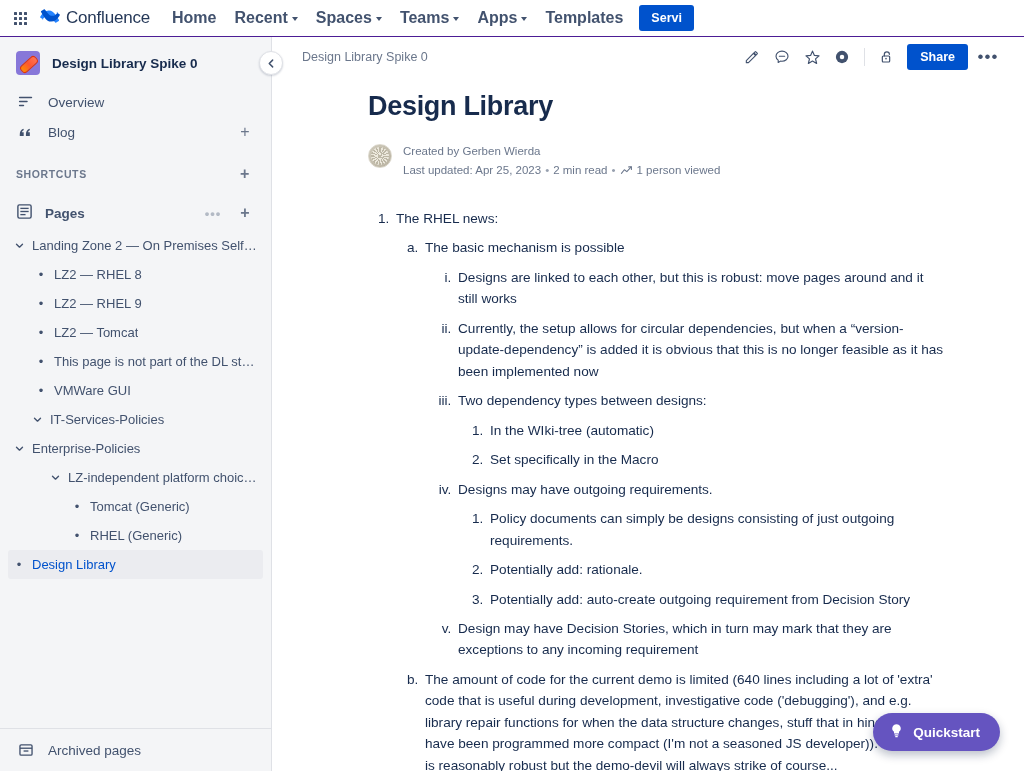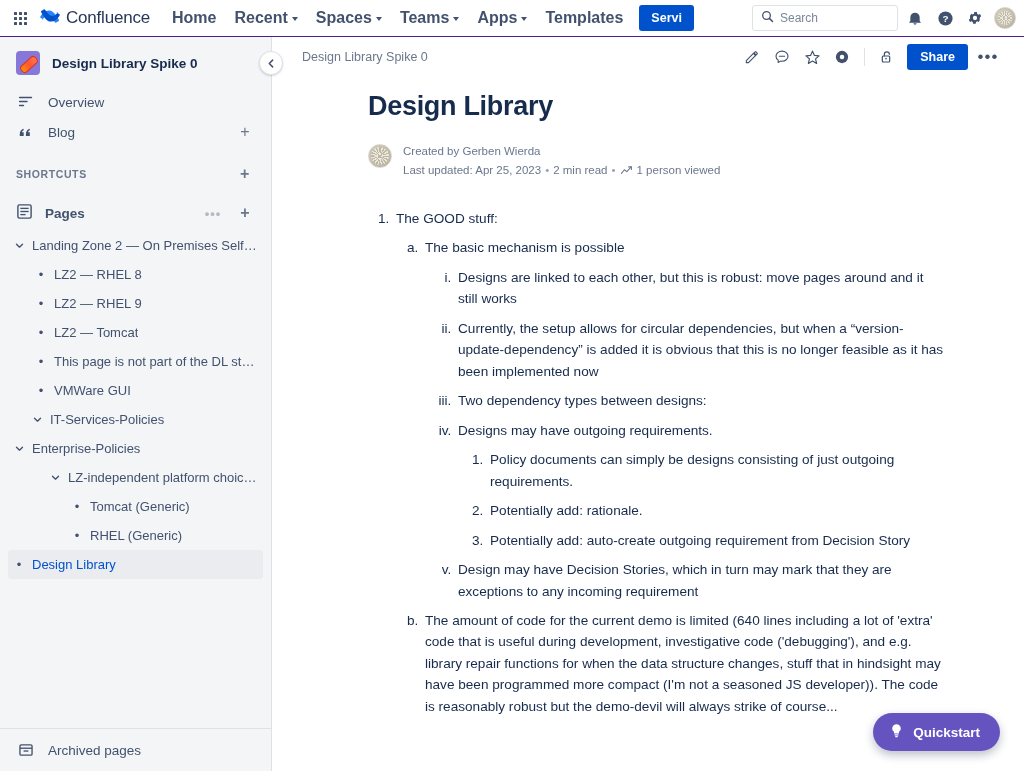--- a/index.html
+++ b/index.html
@@ -286,48 +286,20 @@
     <div class="nav-item">
         <span>Apps</span>
         <span class="caret"></span>
       </div>
     <div class="nav-item">
         <span>Templates</span>
       </div>
   </div>
   <button class="create-btn">Servi</button>
 
-  <div class="topnav-right">
-    <div class="searchbox">
-      <span>
-        <svg width="13" height="13" viewBox="0 0 16 16">
-            <circle cx="6.8" cy="6.8" r="4.7" fill="none" stroke="#42526E" stroke-width="1.6"></circle>
-            <line x1="10.3" y1="10.3" x2="14.2" y2="14.2" stroke="#42526E" stroke-width="1.8" stroke-linecap="round"></line>
-          </svg>
-      </span>
-      <input type="text" placeholder="Search" style="">
-    </div>
-    <div class="icon-btn">
-      <svg width="16" height="16" viewBox="0 0 24 24">
-          <path d="M19 16.5V11a7 7 0 10-14 0v5.5L3.4 18.2c-.3.4 0 1 .5 1h16.2c.5 0 .8-.6.5-1L19 16.5zM12 22a2.6 2.6 0 002.5-2h-5A2.6 2.6 0 0012 22z" fill="#42526E"></path>
-        </svg>
-    </div>
-    <div class="icon-btn">
-      <svg width="17" height="17" viewBox="0 0 24 24">
-          <circle cx="12" cy="12" r="10" fill="#42526E"></circle>
-          <text x="12" y="17" font-size="14" font-weight="bold" fill="#fff" text-anchor="middle" font-family="Liberation Sans, sans-serif">?</text>
-        </svg>
-    </div>
-    <div class="icon-btn">
-      <svg width="16" height="16" viewBox="0 0 24 24">
-          <path d="M19.4 13a7.6 7.6 0 000-2l2-1.6-2-3.4-2.4 1a7.4 7.4 0 00-1.7-1L14.9 3h-4l-.4 2.6c-.6.2-1.2.6-1.7 1l-2.4-1-2 3.4L4.6 11a7.6 7.6 0 000 2l-2 1.6 2 3.4 2.4-1c.5.4 1.1.8 1.7 1l.4 2.6h4l.4-2.6c.6-.2 1.2-.6 1.7-1l2.4 1 2-3.4-2-1.6zM12 15.2A3.2 3.2 0 1115.2 12 3.2 3.2 0 0112 15.2z" fill="#42526E"></path>
-        </svg>
-    </div>
-    <div class="avatar-sm"></div>
-  </div>
 </div>
 
 <div class="body-wrap">
 
   <div class="sidebar">
 
     <div class="collapse-handle">
       <svg width="9" height="9" viewBox="0 0 12 12">
           <polyline points="7.5,1.5 3,6 7.5,10.5" fill="none" stroke="#42526E" stroke-width="2" stroke-linecap="round" stroke-linejoin="round"></polyline>
         </svg>
@@ -519,29 +491,33 @@
                 </svg>
             </span>
             <span>1 person viewed</span>
           </div>
         </div>
       </div>
 
 
       <ol class="lvl1">
         <li>
-          <span>The GOOD stuff:</span>
+          <span>The RHEL news:</span>
           <ol class="lvl2">
             <li>
               <span>The basic mechanism is possible</span>
               <ol class="lvl3">
                 <li><span>Designs are linked to each other, but this is robust: move pages around and it still works</span></li>
                 <li><span>Currently, the setup allows for circular dependencies, but when a “version-update-dependency” is added it is obvious that this is no longer feasible as it has been implemented now</span></li>
                 <li>
                   <span>Two dependency types between designs:</span>
+                  <ol class="lvl4">
+                    <li><span>In the WIki-tree (automatic)</span></li>
+                    <li><span>Set specifically in the Macro</span></li>
+                  </ol>
                 </li>
                 <li>
                   <span>Designs may have outgoing requirements.</span>
                   <ol class="lvl4">
                     <li><span>Policy documents can simply be designs consisting of just outgoing requirements.</span></li>
                     <li><span>Potentially add: rationale.</span></li>
                     <li><span>Potentially add: auto-create outgoing requirement from Decision Story</span></li>
                   </ol>
                 </li>
                 <li><span>Design may have Decision Stories, which in turn may mark that they are exceptions to any incoming requirement</span></li>

